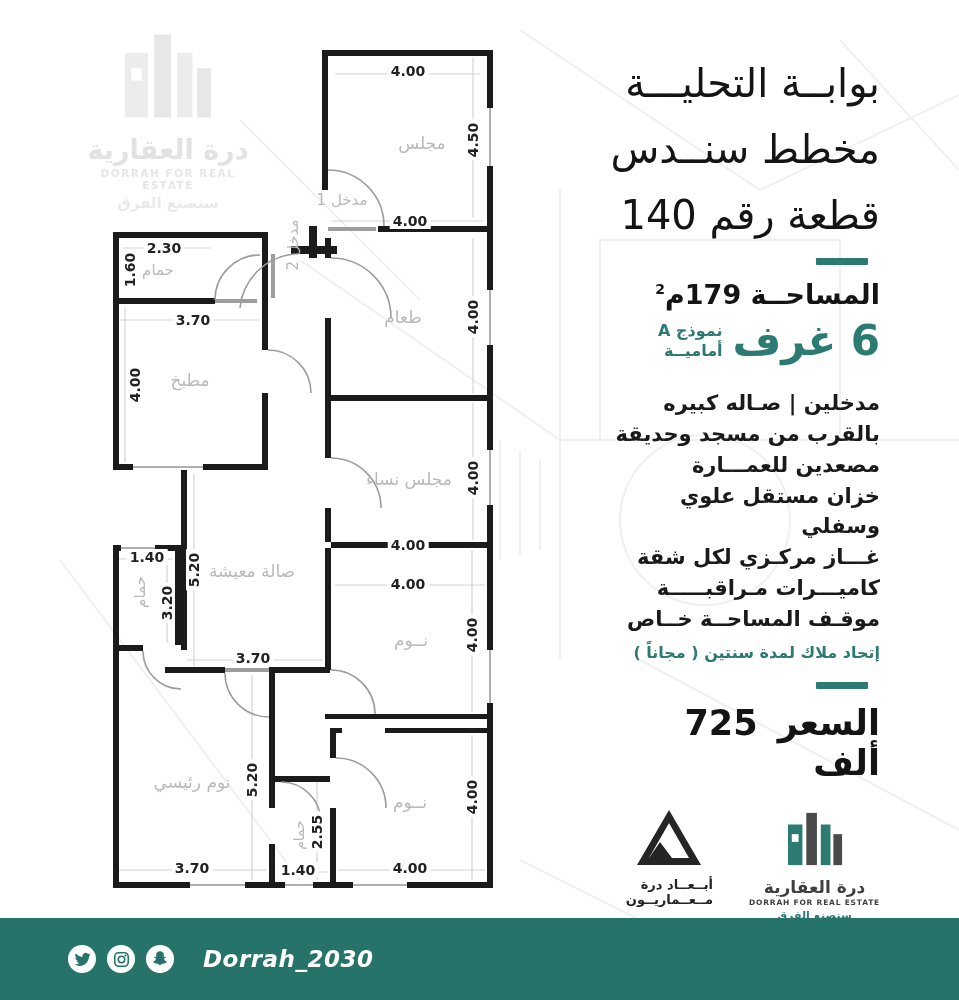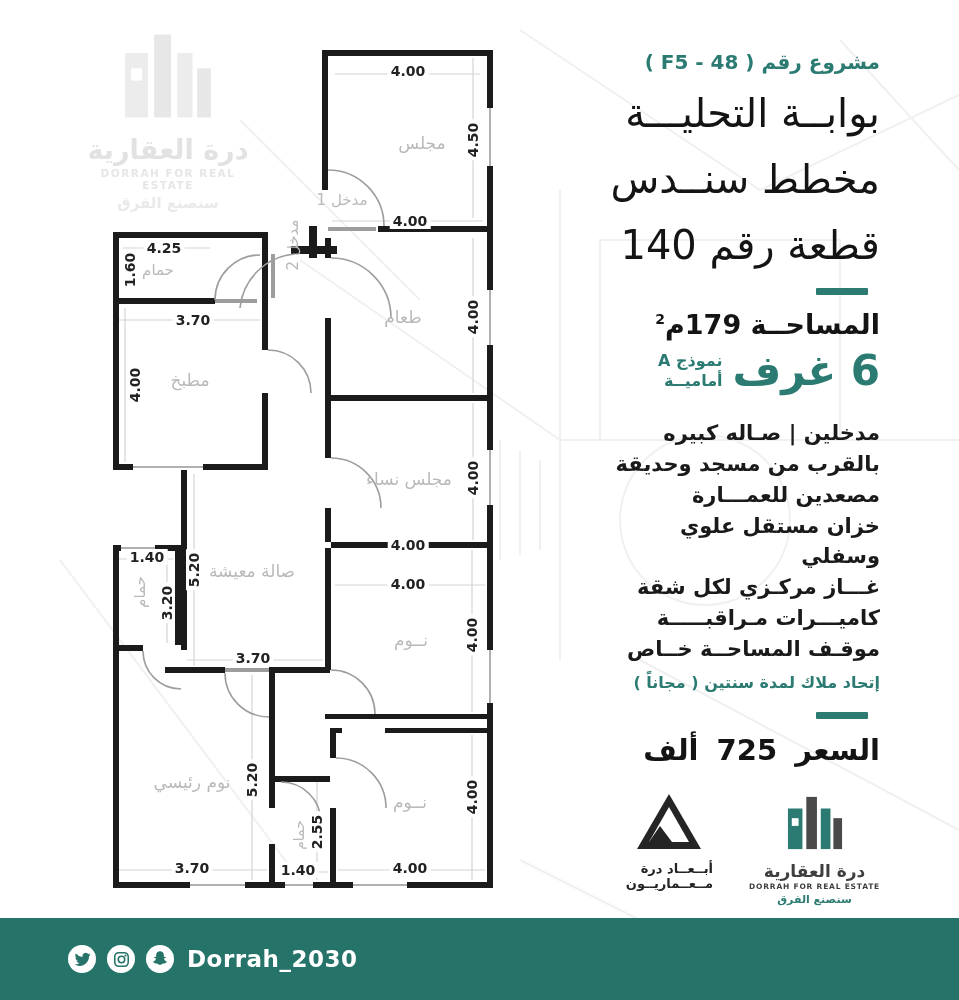--- a/index.html
+++ b/index.html
@@ -31,33 +31,33 @@
   .title-line{font-size:40px;font-weight:400;color:#141414;line-height:1.65;letter-spacing:-0.5px;}
   .divider{width:52px;height:7px;background:var(--accent);border-radius:1px;margin:10px 12px 0 auto;}
   .area{font-size:27px;font-weight:800;color:#141414;margin-top:14px;}
   .area sup{font-size:14px;}
   .rooms-row{display:flex;justify-content:flex-start;align-items:center;gap:10px;margin-top:10px;}
   .rooms-big{font-size:42px;font-weight:800;color:var(--accent);line-height:1;}
   .model-stack{font-size:16px;font-weight:700;color:var(--accent);line-height:1.25;}
   .features{margin-top:26px;font-size:21px;font-weight:700;color:#1a1a1a;line-height:1.47;}
   .hoa{margin-top:8px;font-size:16px;font-weight:700;color:var(--accent);}
   .divider2{width:52px;height:7px;background:var(--accent);border-radius:1px;margin:20px 12px 0 auto;}
-  .price{font-size:29px;font-weight:800;color:#141414;margin-top:14px;word-spacing:8px;}
+  .price{font-size:35px;font-weight:800;color:#141414;margin-top:14px;word-spacing:8px;}
   
   .logos{display:flex;direction:ltr;justify-content:flex-end;align-items:flex-start;gap:36px;margin-top:26px;}
   .logo-block{text-align:center;}
   .logo-block .l1{font-size:13px;font-weight:700;color:#242424;margin-top:6px;text-align:right;}
   .logo-block .l2{font-size:13px;font-weight:700;color:#242424;}
   .dorrah-ar{font-size:17px;font-weight:700;color:#3f3f3f;margin-top:4px;}
   .dorrah-en{font-size:7.5px;font-weight:700;letter-spacing:0.8px;color:#3f3f3f;margin-top:1px;}
   .dorrah-tg{font-size:11px;font-weight:700;color:var(--accent);margin-top:2px;}
   
   .footer{position:absolute;left:0;bottom:0;width:100%;height:82px;background:var(--footer);z-index:4;display:flex;align-items:center;padding-left:68px;gap:11px;}
   .sicon{width:28px;height:28px;border-radius:50%;background:#fff;display:flex;align-items:center;justify-content:center;cursor:pointer;}
-  .handle{color:#fff;font-size:23px;font-weight:800;margin-left:2px;letter-spacing:0.5px;}
+  .handle{color:#fff;font-size:23px;font-weight:800;margin-left:18px;letter-spacing:0.5px;font-style:italic;}
 </style>
 </head>
 <body>
 
 <div class="poster">
 
   <svg class="bg-wire" width="959" height="1000" viewBox="0 0 959 1000">
     <g stroke="#f0f0f0" stroke-width="2" fill="none">
       <path d="M520 30 L760 190 L959 95"></path>
       <path d="M560 190 L560 660"></path>
@@ -212,21 +212,21 @@
     <span class="rlabel" style="left:157px;top:533px;">صالة معيشة</span>
     <span class="rlabel rot" style="left:45px;top:554px;font-size:15px;">حمام</span>
     <span class="rlabel" style="left:97px;top:744px;">نوم رئيسي</span>
     <span class="rlabel rot" style="left:204px;top:797px;font-size:14px;">حمام</span>
     <span class="rlabel" style="left:247px;top:162px;font-size:15px;">مدخل 1</span>
     <span class="rlabel rot" style="left:198px;top:207px;font-size:15px;">مدخل 2</span>
 
     <span class="dlabel" style="left:313px;top:33px;">4.00</span>
     <span class="dlabel rot" style="left:378px;top:102px;">4.50</span>
     <span class="dlabel" style="left:315px;top:183px;">4.00</span>
-    <span class="dlabel" style="left:69px;top:210px;">4.25</span>
+    <span class="dlabel" style="left:69px;top:210px;">2.30</span>
     <span class="dlabel rot" style="left:35px;top:232px;">1.60</span>
     <span class="dlabel" style="left:98px;top:282px;">3.70</span>
     <span class="dlabel rot" style="left:40px;top:347px;">4.00</span>
     <span class="dlabel rot" style="left:378px;top:279px;">4.00</span>
     <span class="dlabel rot" style="left:378px;top:440px;">4.00</span>
     <span class="dlabel" style="left:313px;top:507px;">4.00</span>
     <span class="dlabel" style="left:313px;top:546px;">4.00</span>
     <span class="dlabel rot" style="left:377px;top:597px;">4.00</span>
     <span class="dlabel rot" style="left:99px;top:532px;">5.20</span>
     <span class="dlabel" style="left:52px;top:519px;">1.40</span>
@@ -234,21 +234,20 @@
     <span class="dlabel" style="left:158px;top:620px;">3.70</span>
     <span class="dlabel rot" style="left:157px;top:742px;">5.20</span>
     <span class="dlabel" style="left:97px;top:830px;">3.70</span>
     <span class="dlabel rot" style="left:222px;top:794px;">2.55</span>
     <span class="dlabel" style="left:203px;top:832px;">1.40</span>
     <span class="dlabel rot" style="left:377px;top:759px;">4.00</span>
     <span class="dlabel" style="left:315px;top:830px;">4.00</span>
   </div>
 
   <div class="details">
-    <div class="project">مشروع رقم ( F5 - 48 )</div>
     <div class="title-line">بوابــة التحليـــة</div>
     <div class="title-line">مخطط سنــدس</div>
     <div class="title-line">قطعة رقم 140</div>
     <div class="divider"></div>
     <div class="area"><span>المساحــة 179م</span><sup>2</sup></div>
     <div class="rooms-row">
       <div class="rooms-big">6 غرف</div>
       <div class="model-stack">
         <div>نموذج A</div>
         <div>أماميــة</div>

